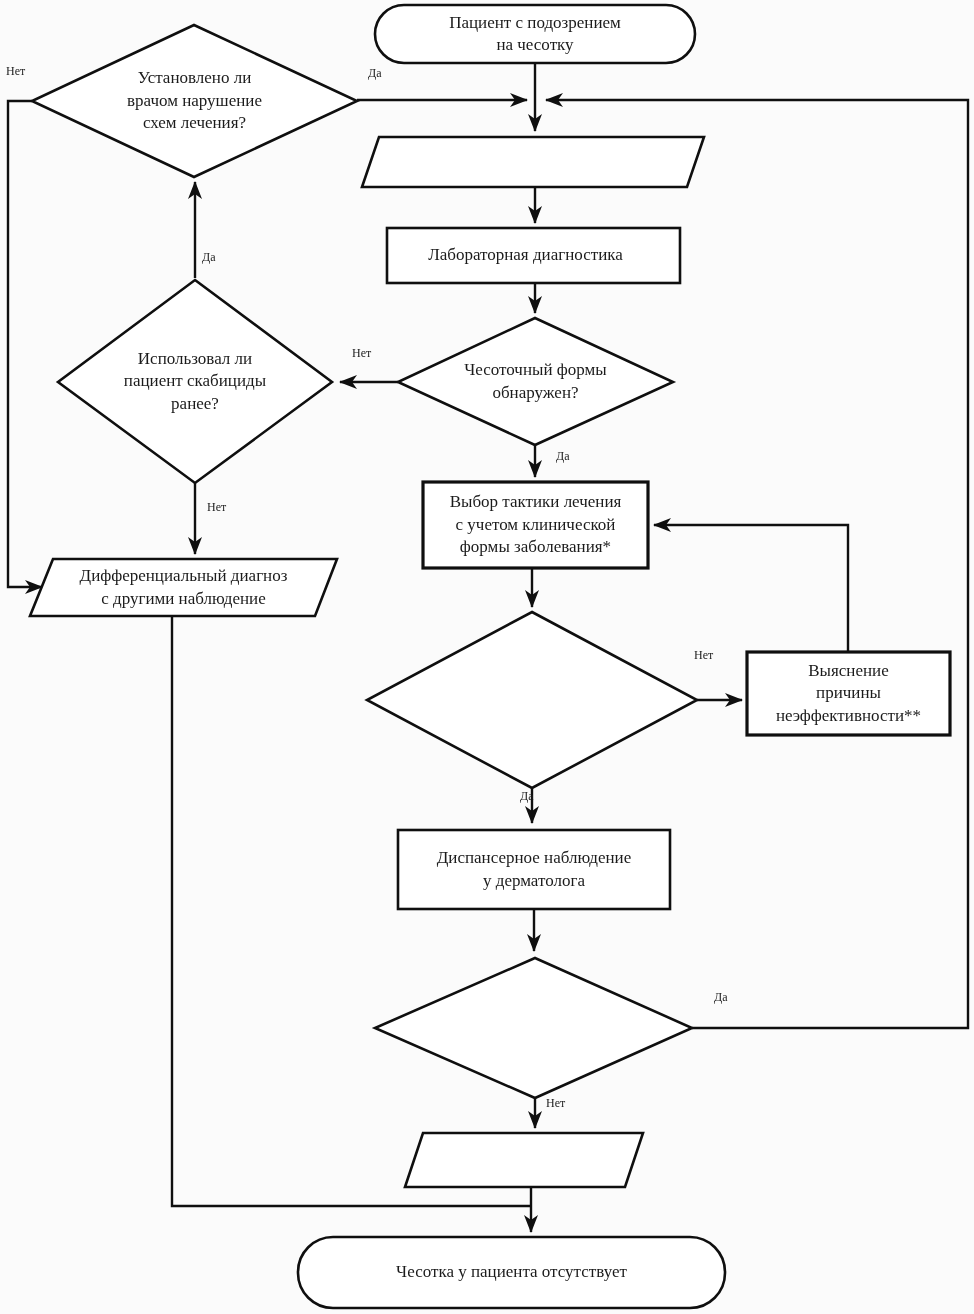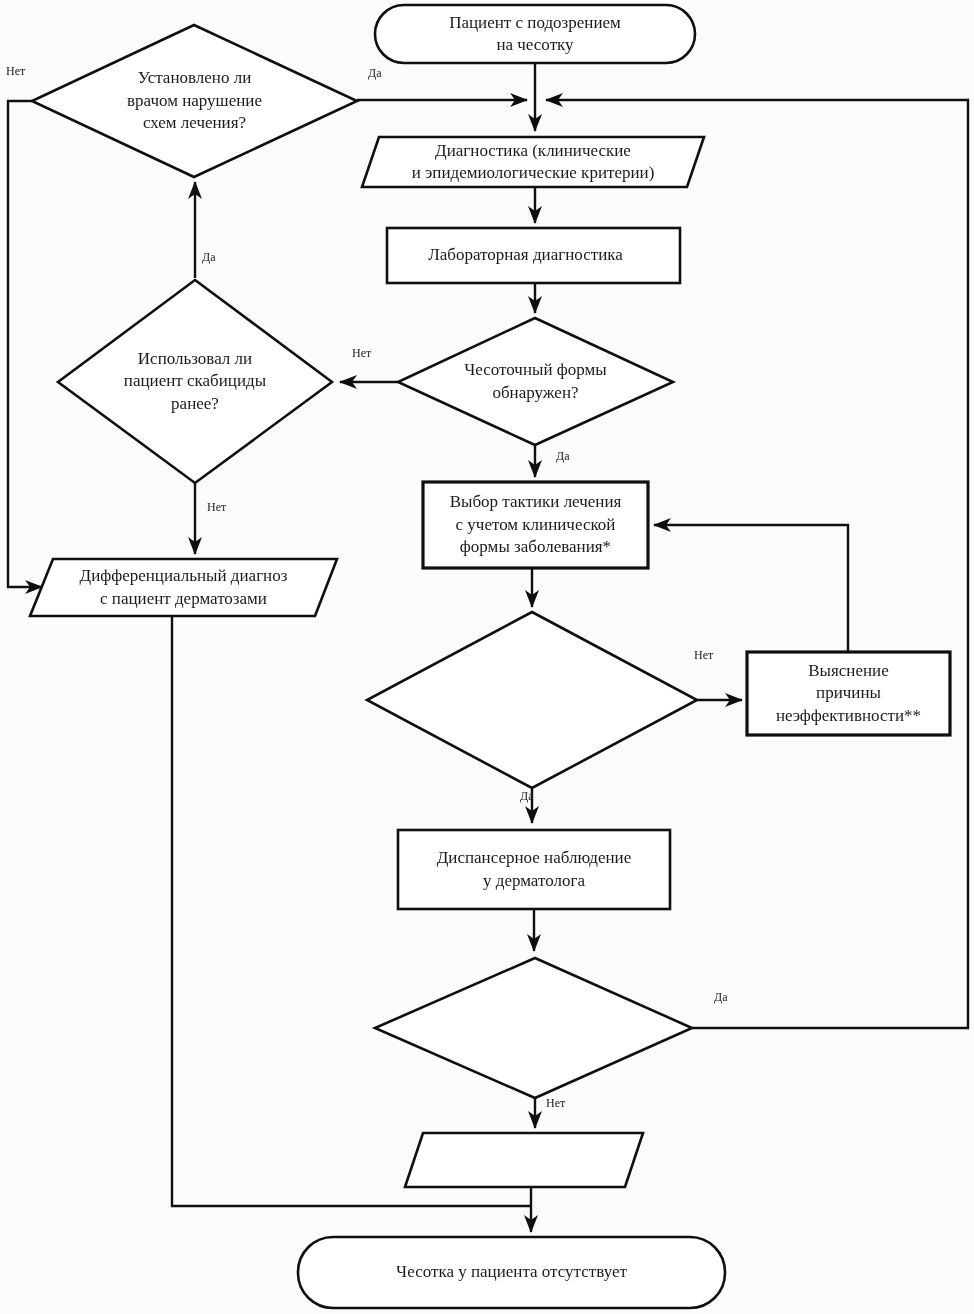--- a/index.html
+++ b/index.html
@@ -106,33 +106,31 @@
       <polygon points="535,958 692,1028 535,1098 375,1028"></polygon>
 
       <polygon points="423,1133 643,1133 625,1187 405,1187"></polygon>
 
       <rect x="298" y="1237" width="427" height="71" rx="35" ry="35"></rect>
     </g>
   </svg>
 
   <div class="node" style="left:375px;top:5px;width:320px;height:58px">Пациент с подозрением
 на чесотку</div>
-  <div class="node" style="left:362px;top:137px;width:342px;height:50px">Диагностика (клинические
-и эпидемиологические критерии)</div>
   <div class="node" style="left:387px;top:228px;width:277px;height:55px">Лабораторная диагностика</div>
   <div class="node" style="left:398px;top:318px;width:275px;height:127px">Чесоточный формы
 обнаружен?</div>
   <div class="node" style="left:32px;top:25px;width:325px;height:152px">Установлено ли
 врачом нарушение
 схем лечения?</div>
   <div class="node" style="left:58px;top:280px;width:274px;height:203px">Использовал ли
 пациент скабициды
 ранее?</div>
   <div class="node" style="left:30px;top:559px;width:307px;height:57px">Дифференциальный диагноз
-с пациент дерматозами</div>
+с другими наблюдение</div>
   <div class="node" style="left:423px;top:482px;width:225px;height:86px">Выбор тактики лечения
 с учетом клинической
 формы заболевания*</div>
   <div class="node" style="left:747px;top:652px;width:203px;height:83px">Выяснение
 причины
 неэффективности**</div>
   <div class="node" style="left:398px;top:830px;width:272px;height:79px">Диспансерное наблюдение
 у дерматолога</div>
   <div class="node" style="left:298px;top:1237px;width:427px;height:71px">Чесотка у пациента отсутствует</div>
 

